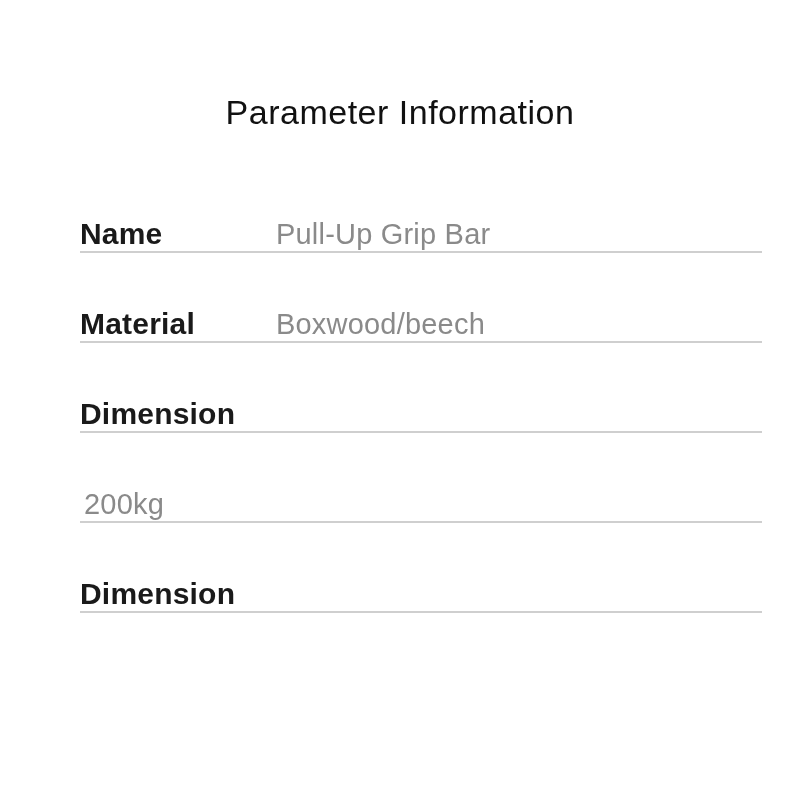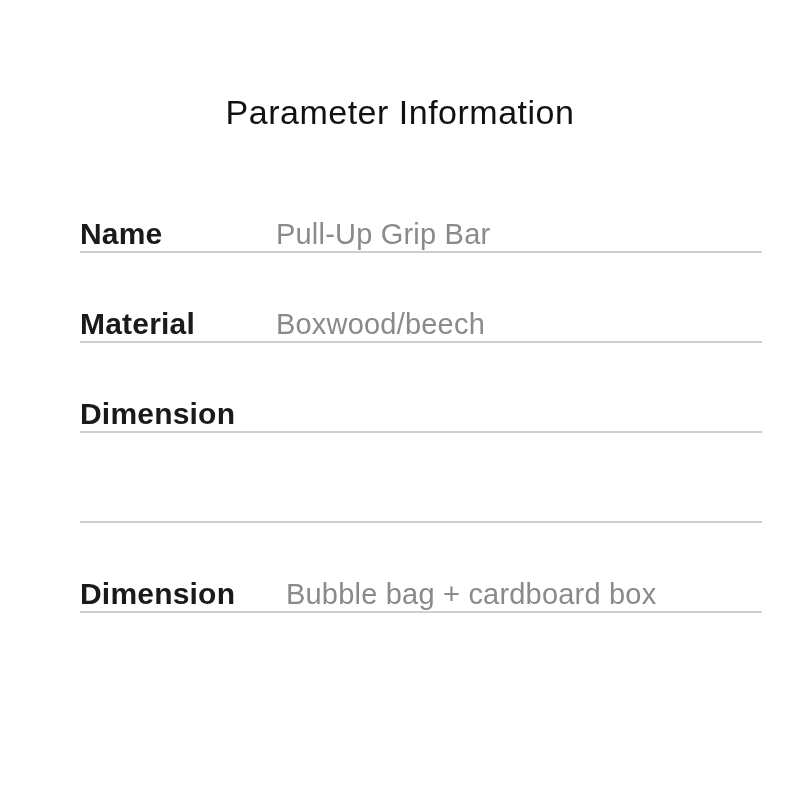--- a/index.html
+++ b/index.html
@@ -81,21 +81,21 @@
     <div class="spec-row">
       <div class="spec-label">Material</div>
       <div class="spec-value">Boxwood/beech</div>
     </div>
 
     <div class="spec-row">
       <div class="spec-label">Dimension</div>
     </div>
 
     <div class="spec-row">
+      <div class="spec-value">200kg</div>
     </div>
 
     <div class="spec-row">
       <div class="spec-label">Dimension</div>
-      <div class="spec-value">Bubble bag + cardboard box</div>
     </div>
 
   </div>
 </div>
 
 </body></html>

